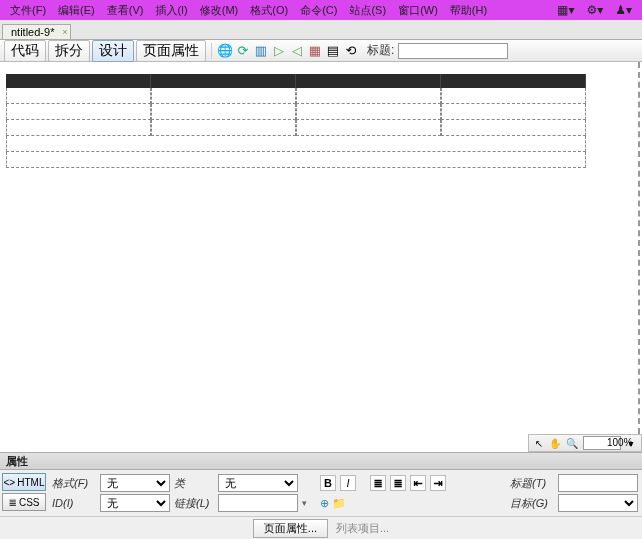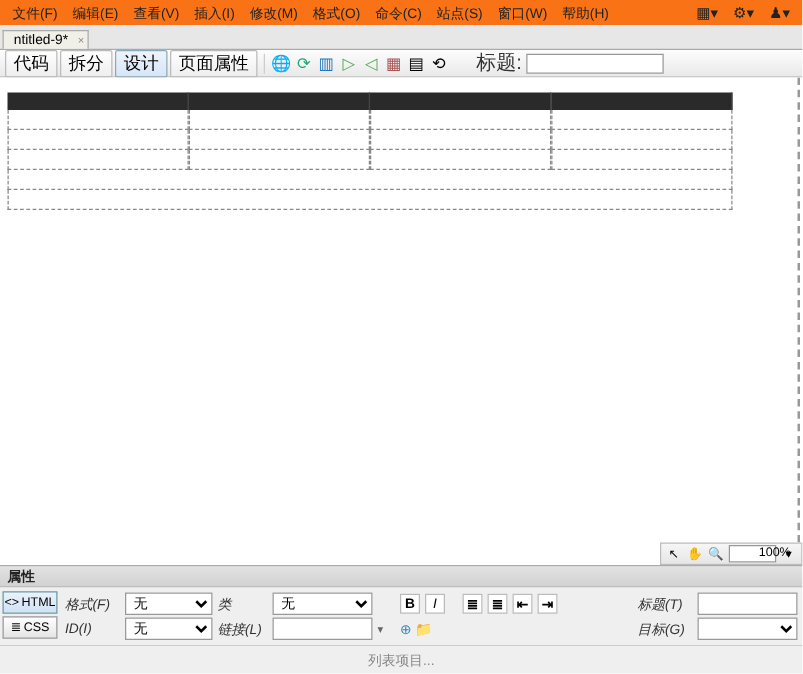--- a/index.html
+++ b/index.html
@@ -1,32 +1,32 @@
 <!DOCTYPE html>
 <html><head>
 <meta charset="utf-8">
 <style>
 * { margin: 0; padding: 0; box-sizing: border-box; font-family: "Microsoft YaHei", sans-serif; }
 body { width: 642px; height: 539px; background: #fff; overflow: hidden; position: relative; }
 
-.menubar { height: 20px; background: #f97316; display: flex; align-items: center; padding: 0 4px; font-size: 11px; color: #222; }
+.menubar { height: 20px; background: #d946ef; display: flex; align-items: center; padding: 0 4px; font-size: 11px; color: #222; }
 .menubar .spacer { flex: 1; }
 .menubar .mi { padding: 0 6px; cursor: default; }
 .menubar .ic { padding: 0 6px; font-size: 12px; }
 
 .tabstrip { height: 20px; background: #e7e7e7; display: flex; align-items: flex-end; border-bottom: 1px solid #aaa; }
 .tab { background: #f0efe8; border: 1px solid #aaa; border-bottom: none; padding: 1px 16px 1px 8px; font-size: 11px; position: relative; margin-left: 2px; }
 .tab .x { position: absolute; right: 3px; top: 2px; font-size: 9px; color: #888; }
 
 .toolbar { height: 22px; background: linear-gradient(#fdfdfd,#e9e9e9); border-bottom: 1px solid #bbb; display: flex; align-items: center; padding: 0 4px; font-size: 11px; gap: 2px; }
 .tbtn { border: 1px solid #bbb; background: linear-gradient(#fff,#eee); padding: 1px 6px; border-radius: 2px; font-size: 14px; }
 .tbtn.active { background: linear-gradient(#eef3fb,#d6e6f8); border-color: #8ab; }
 .sep { width: 1px; height: 16px; background: #ccc; margin: 0 3px; }
 .ticon { width: 16px; height: 16px; display: flex; align-items: center; justify-content: center; font-size: 13px; }
-.titlabel { margin-left: 20px; font-size: 16px; color: #333; }
+.titlabel { margin-left: 6px; font-size: 12px; color: #333; }
 .titinput { width: 110px; height: 16px; border: 1px solid #999; background: #fff; margin-left: 2px; font-size: 11px; padding: 0 2px; }
 
 .canvas { position: absolute; top: 62px; left: 0; right: 0; bottom: 105px; background: #fff; overflow: hidden; }
 .canvas .body { position: relative; width: 640px; height: 100%; border-right: 2px dashed #999; }
 .table { position: absolute; top: 12px; left: 6px; width: 580px; }
 .table .hdr { display: flex; height: 14px; }
 .table .hdr div { flex: 1; background: #2a2a2a; border-right: 1px solid #444; }
 .table .row { display: flex; height: 16px; }
 .table .row div { flex: 1; border: 1px dashed #888; border-top: none; }
 .table .row2 { display: flex; height: 16px; border: 1px dashed #888; border-top: none; }
@@ -183,14 +183,15 @@
     <div class="linkrow">
       <span style="color:#38b">⊕</span>
       <span style="color:#c90">📁</span>
     </div>
     <span class="plabel">目标(G)</span>
     <select class="psel"><option></option></select>
   </div>
 </div>
 
 <div class="bottombar">
+  <span class="bbtn">页面属性...</span>
   <span class="blink">列表项目...</span>
 </div>
 
 </body></html>

